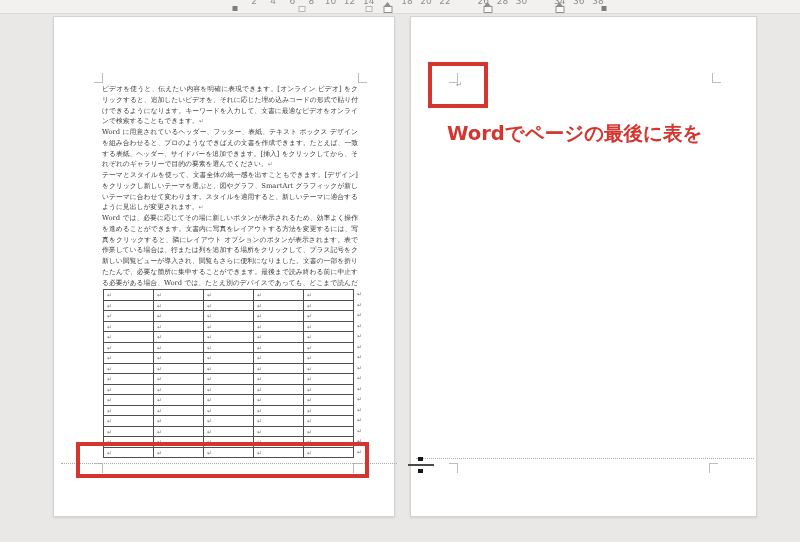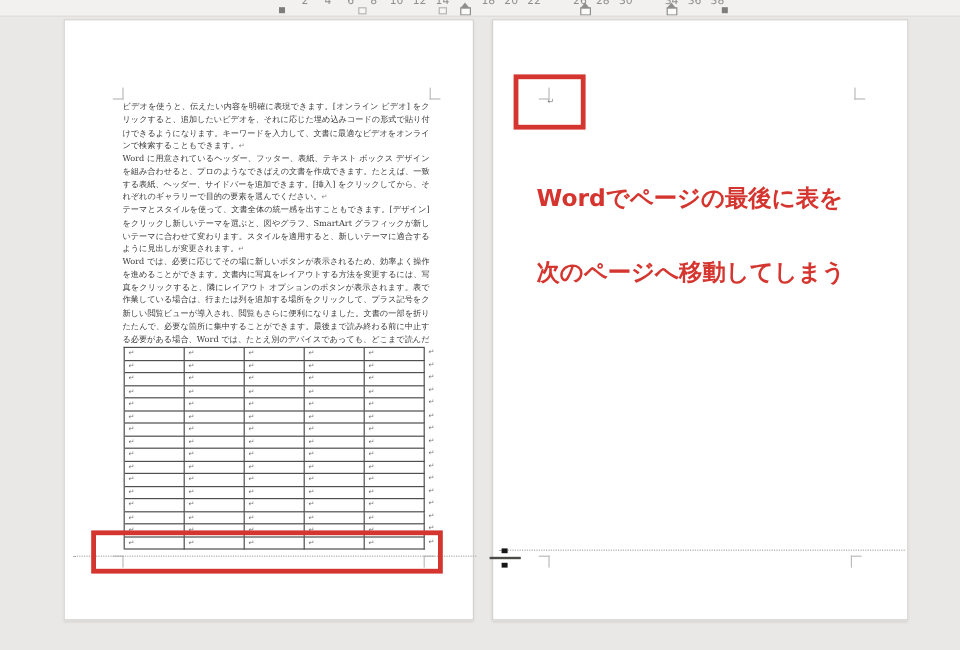--- a/index.html
+++ b/index.html
@@ -51,21 +51,21 @@
   .row-end-marks span { height:10.5px; font-size:6px; line-height:10px; color:#7C7B7A;
                font-family:"DejaVu Sans",sans-serif; }
 
   
   .margin-dotted { position:absolute; height:0; border-top:1px dotted #ADACAB; }
 
   
   .red-rect { position:absolute; border:4px solid #D5352F; z-index:6; }
   .annotation-text { position:absolute; left:36px; top:103px; z-index:6; }
   .annotation-text div { font-size:19.5px; font-weight:bold; line-height:28.5px; color:#D5352F;
-               white-space:nowrap; font-family:"DejaVu Sans","Liberation Sans",sans-serif;margin-top:32px; }
+               white-space:nowrap; font-family:"DejaVu Sans","Liberation Sans",sans-serif; }
 
   
   .page2-pmark { position:absolute; left:45px; top:64px; font-size:7px; color:#8A8A8A;
                font-family:"DejaVu Sans",sans-serif; z-index:7; }
 
   
   .hidews { position:absolute; left:408px; top:457px; width:26px; height:16px; z-index:8; }
   .hidews .bar { position:absolute; left:0; top:7px; width:26px; height:2px; background:#4A4A49; }
   .hidews .sq-t { position:absolute; left:10px; top:0; width:5px; height:4px; background:#161616; }
   .hidews .sq-b { position:absolute; left:10px; top:12px; width:5px; height:4px; background:#161616; }
@@ -228,21 +228,20 @@
   <div class="crop tr" style="left:301px; top:56px;"></div>
   <div class="crop bl" style="left:38px; top:446px;"></div>
   <div class="crop br" style="left:298px; top:446px;"></div>
 
   <span class="page2-pmark">↵</span>
 
   <div class="red-rect" style="left:17px; top:45px; width:60px; height:46px;"></div>
 
   <div class="annotation-text" id="annotation-text">
       <div>Wordでページの最後に表を</div>
-      <div>次のページへ移動してしまう</div>
     </div>
 
   <div class="margin-dotted" style="left:5px; top:441px; width:338px;"></div>
 </div>
 
 <div class="hidews">
   <span class="sq-t"></span>
   <span class="bar"></span>
   <span class="sq-b"></span>
 </div>

